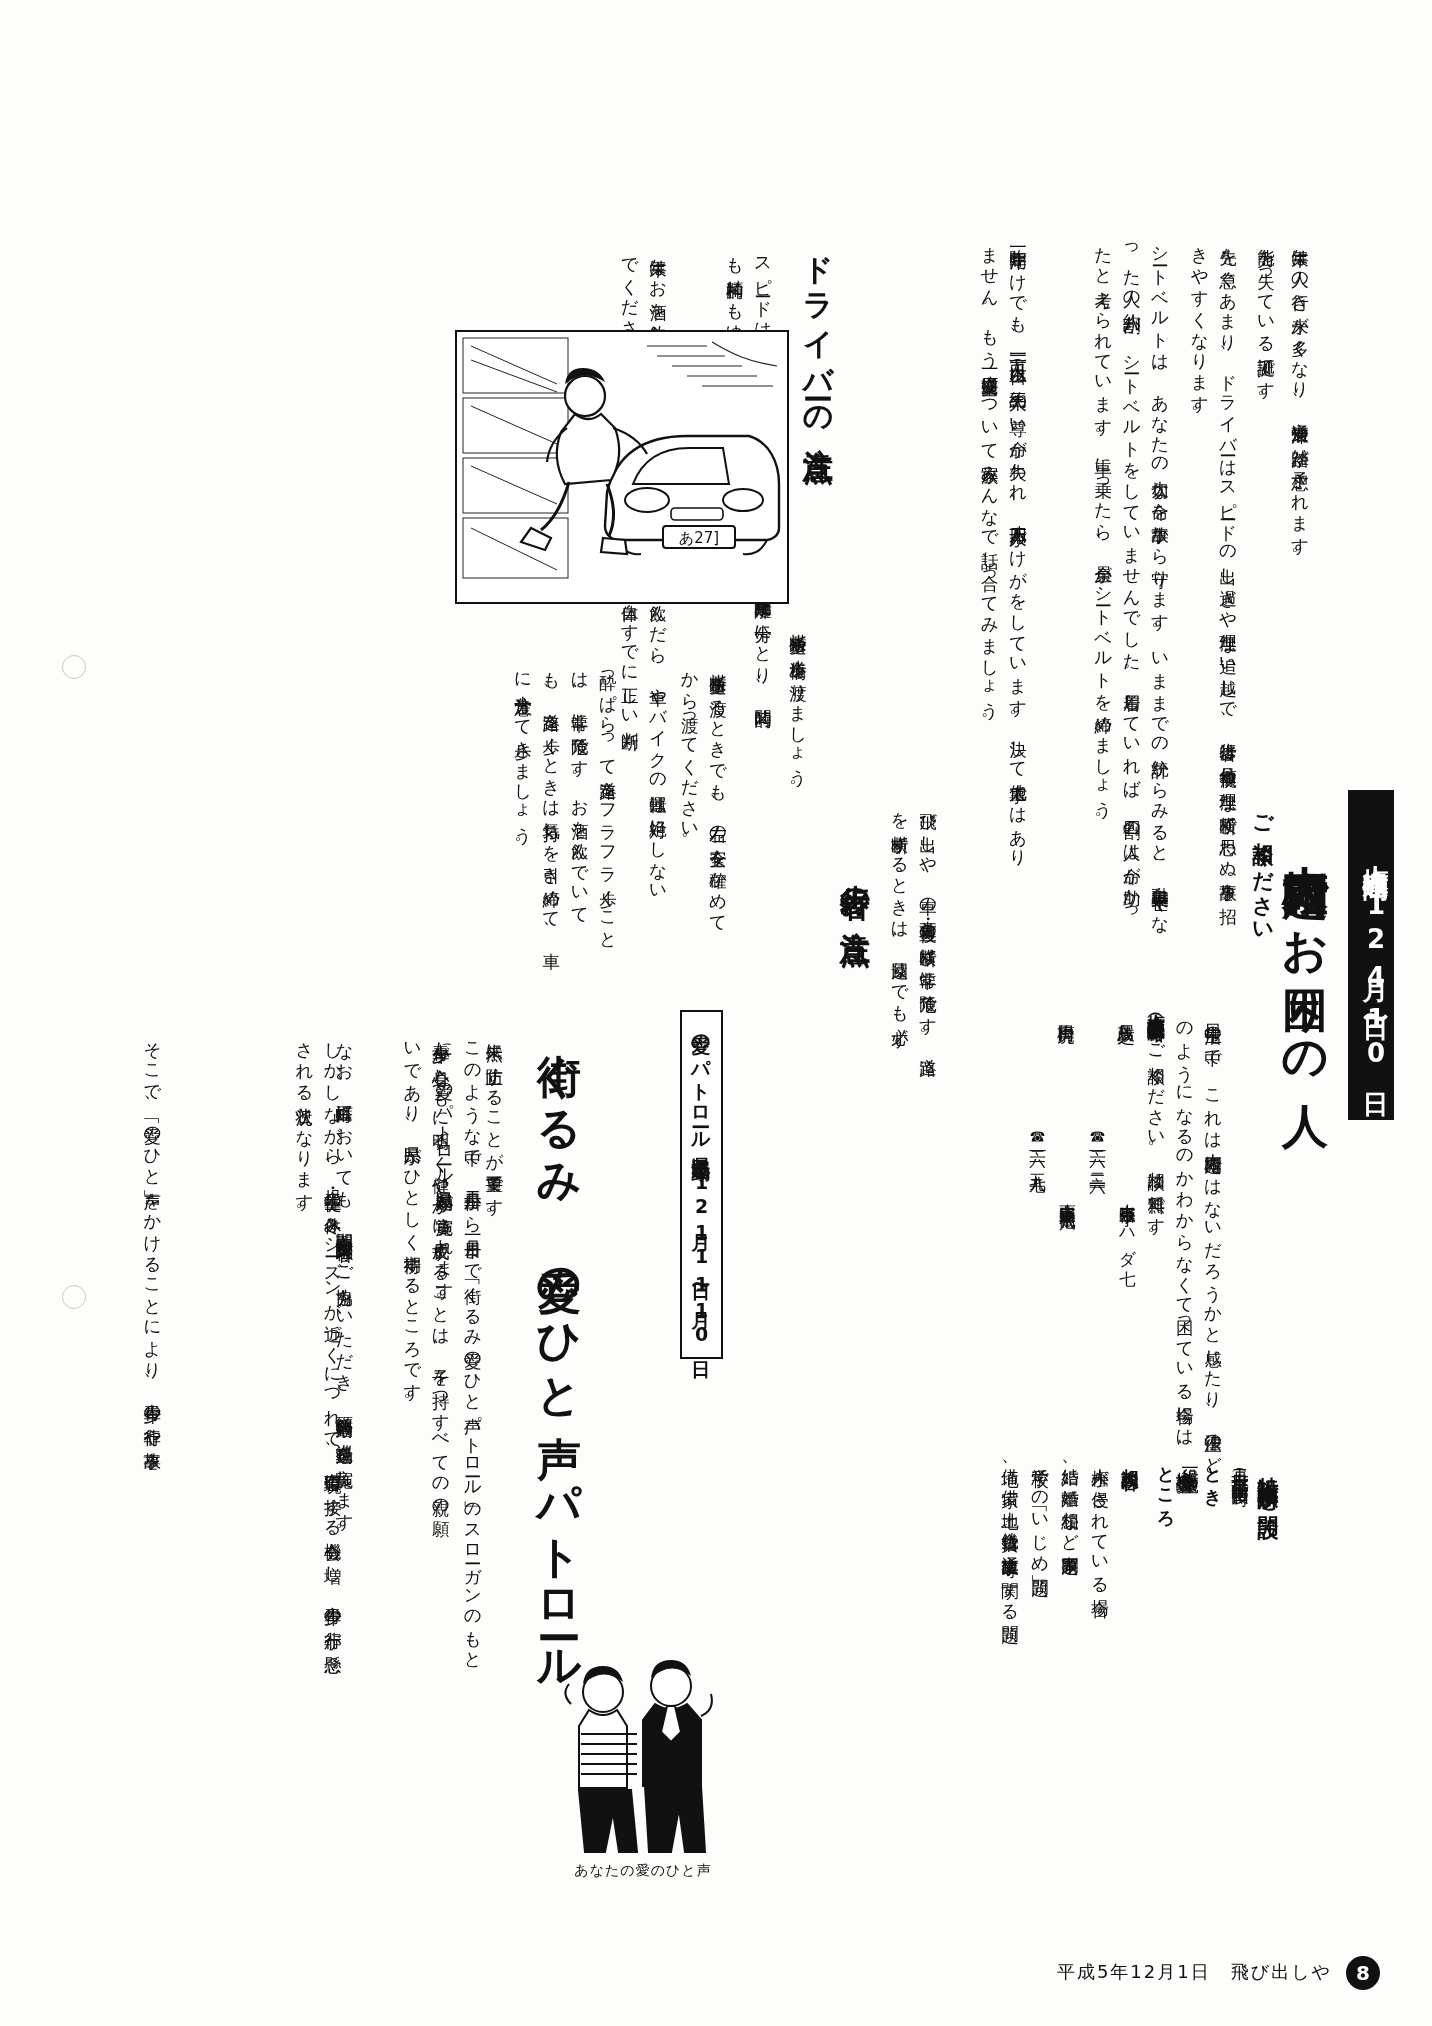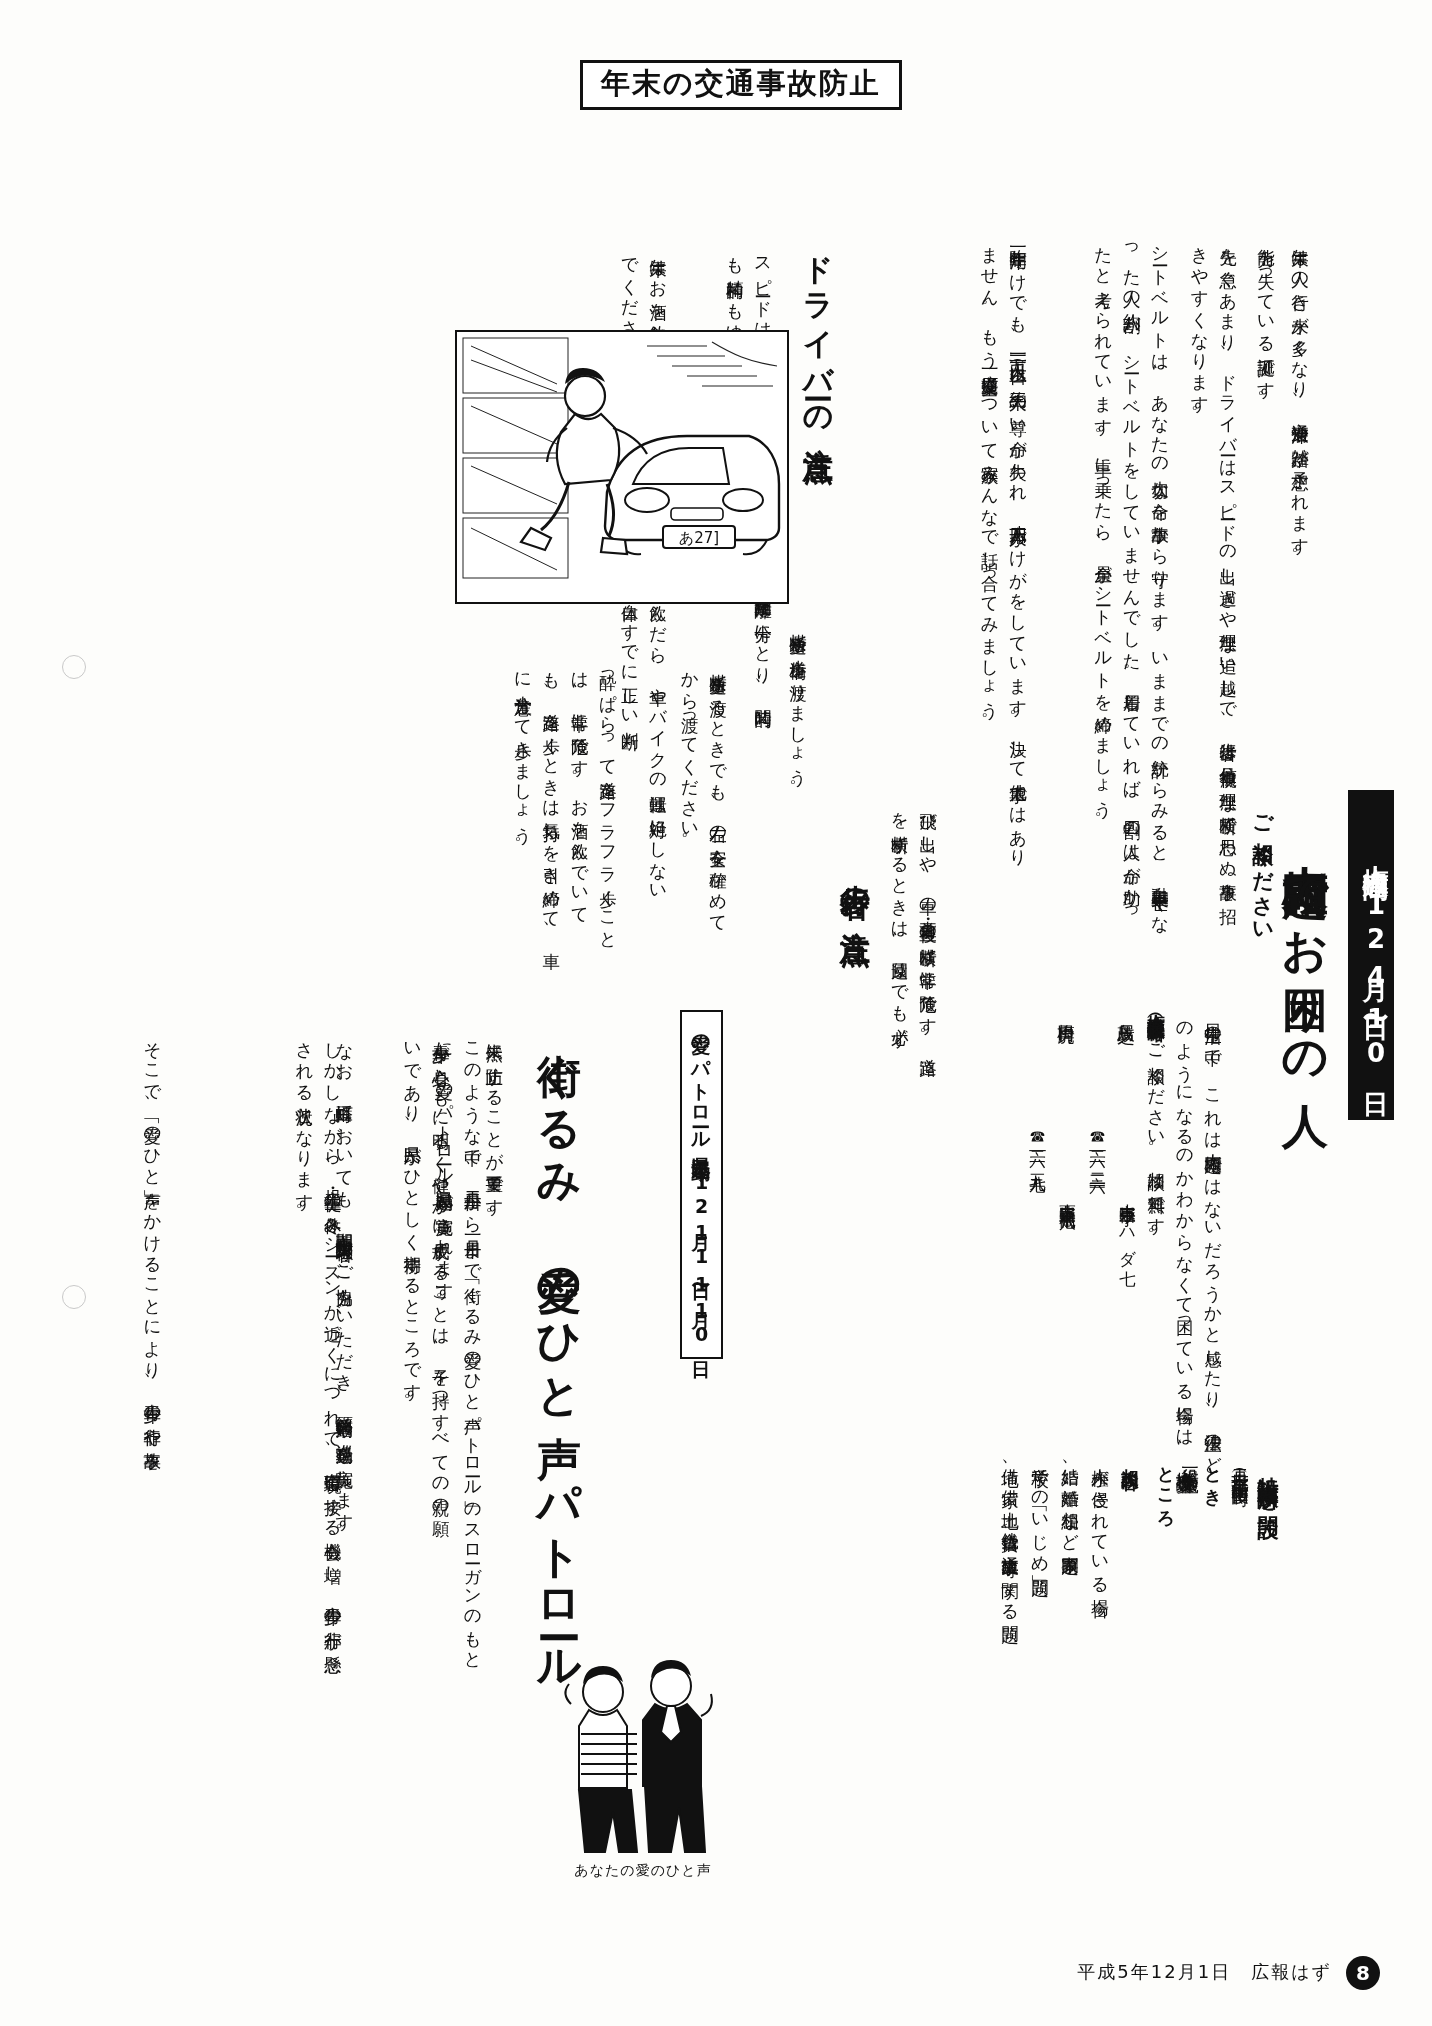--- a/index.html
+++ b/index.html
@@ -215,23 +215,20 @@
   }
 </style>
 </head>
 <body>
 
 <div class="page">
 
   <div class="punch p1"></div>
   <div class="punch p2"></div>
 
-  <div class="kicker">
-    <span class="inner">年末の交通事故防止</span>
-  </div>
 
   <div class="col" style="right:118px; top:235px; height:660px;">年末は人の行き来が多くなり、交通渋滞や雑踏が予想されます。</div>
   <div class="col" style="right:152px; top:235px; height:300px;">能力を失っている証拠です。</div>
   <div class="col" style="right:190px; top:235px; height:680px;">先を急ぐあまり、ドライバーはスピードの出し過ぎや無理な追い越しで、歩行者は信号無視や無理な横断で思わぬ事故を招きやすくなります。</div>
 
   <div class="col" style="right:258px; top:235px; height:700px;">シートベルトは、あなたの大切な命を事故から守ります。いままでの統計からみると、自動車乗車中亡くなった人の約八割が、シートベルトをしていませんでした。着用していれば、四割の人は命が助かったと考えられています。車に乗ったら、全員がシートベルトを締めましょう。</div>
 
   <div class="col" style="right:400px; top:235px; height:640px;">昨年一年間だけでも、一万一千人以上（一日に約三十人）の尊い命が失われ、八十四万人がけがをしています。決して他人事ではありません。もう一度交通安全について家族みんなで話し合ってみましょう。</div>
 
   <div class="sec-title" style="right:595px; top:235px;">ドライバーの注意点</div>
@@ -351,16 +348,16 @@
         <path d="M96 28 q20 -18 40 -2 q-4 -16 -20 -16 q-18 0 -20 18Z" fill="#111" stroke="none"></path>
         <path d="M100 54 q16 10 32 0 l14 16 l0 66 l-58 0 l0 -66Z" fill="#111"></path>
         <path d="M112 56 l8 0 l6 26 l-10 10 l-10 -10Z" fill="#fff"></path>
         <path d="M90 136 l56 0 l4 66 l-20 0 l-6 -44 l-8 44 l-22 0Z" fill="#111" stroke="#111"></path>
         <path d="M146 66 q14 -6 10 -22" fill="none" stroke="#111" stroke-width="2"></path>
       </g>
     </svg>
   </div>
   <div class="people-cap">あなたの愛のひと声</div>
 
-  <div class="footer">平成5年12月1日　広報はず</div>
+  <div class="footer">平成5年12月1日　飛び出しや</div>
   <div class="page-num">8</div>
 
 </div>
 
 </body></html>

